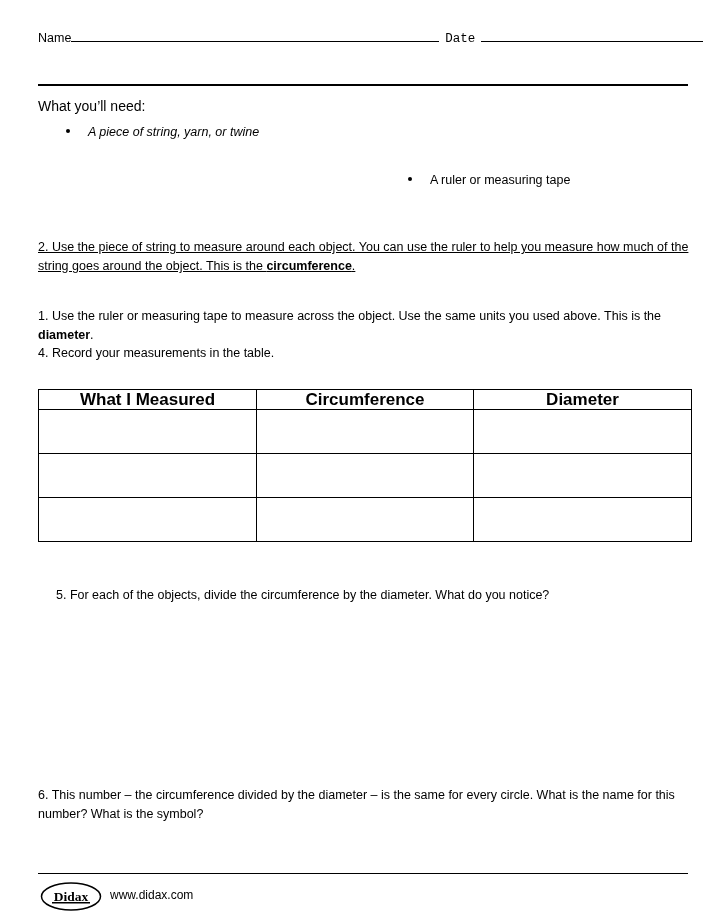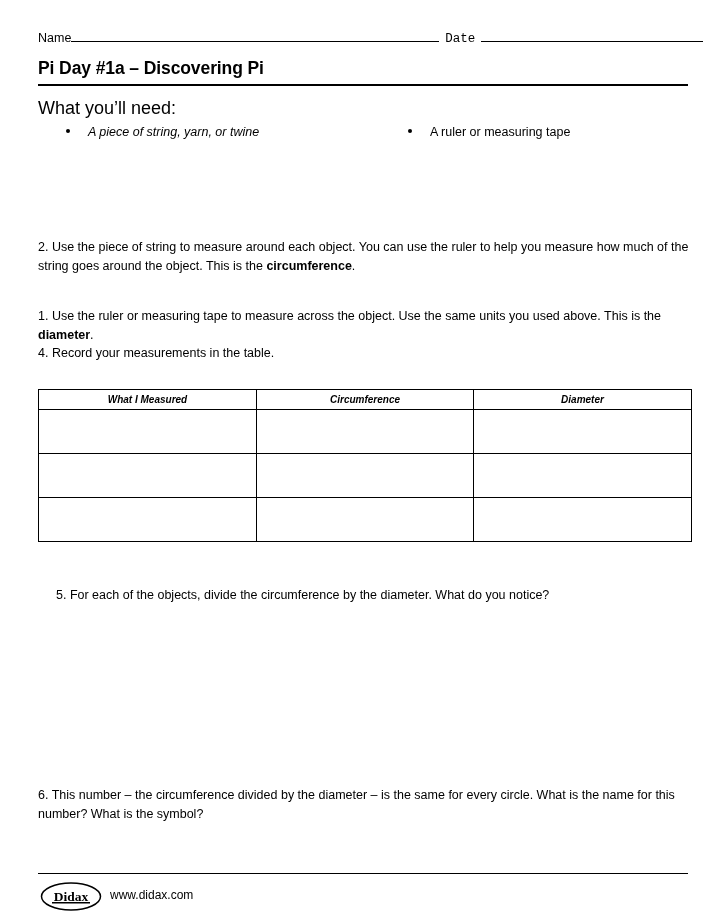--- a/index.html
+++ b/index.html
@@ -65,39 +65,39 @@
     width: 650px;
     height: 0;
     border-top: 2.2px solid #000;
   }
 
   
   .needs-heading {
     position: absolute;
     left: 38px;
     top: 98px;
-    font-size: 18px;
+    font-size: 14px;
   }
   .needs-list {
     position: absolute;
     left: 38px;
     top: 125px;
     width: 650px;
     height: 20px;
   }
   .need-item {
     position: absolute;
     top: 0;
     font-size: 12.5px;
     white-space: nowrap;
     display: flex;
     align-items: baseline;
   }
   .need-item.col1 { left: 28px; font-style: italic; }
-  .need-item.col2 { left: 370px; }
+  .need-item.col2 { left: 370px; margin-top: 48px; }
   .bullet {
     display: inline-block;
     width: 4px;
     height: 4px;
     background: #000;
     border-radius: 50%;
     margin-right: 18px;
     position: relative;
     top: -3px;
     flex: 0 0 auto;
@@ -106,21 +106,21 @@
   
   .step {
     position: absolute;
     left: 38px;
     width: 652px;
     font-size: 12.5px;
     line-height: 19px;
   }
   .step b { font-weight: bold; }
   .step-1 { top: 179px; }
-  .step-2 { top: 238px; }
+  .step-2 { top: 238px; text-decoration: underline; }
   .step-3 { top: 307px; }
   .step-4 { top: 344px; }
   .step-5 { top: 586px; margin-left: 18px; }
   .step-6 { top: 786px; }
 
   
   .measure-table {
     position: absolute;
     left: 38px;
     top: 389px;
@@ -128,26 +128,25 @@
     border-collapse: collapse;
     table-layout: fixed;
   }
   .measure-table th,
   .measure-table td {
     border: 1px solid #000;
     padding: 0;
     margin: 0;
   }
   .measure-table th {
-    font-size: 10px;
+    font-size: 17px;
     font-weight: bold;
     text-align: center;
     height: 19px;
     line-height: 19px;
-    font-style: italic;
   }
   .measure-table td {
     height: 43px;
   }
   .col-what  { width: 217px; }
   .col-circ  { width: 216px; }
   .col-diam  { width: 217px; }
 
   
   .footer-rule {
@@ -192,21 +191,20 @@
 
 <div class="page">
 
   <div class="namedate">
     <span class="nd-label">Name</span>
     <span class="nd-rule name-rule"></span>
     <span class="nd-label date-label">Date</span>
     <span class="nd-rule date-rule"></span>
   </div>
 
-  <div class="title">Pi Day #1a – Discovering Pi</div>
   <div class="title-rule"></div>
 
   <div class="needs-heading">What you’ll need:</div>
   <div class="needs-list">
     <div class="need-item col1">
       <span class="bullet"></span>
       <span>A piece of string, yarn, or twine</span>
     </div>
     <div class="need-item col2">
       <span class="bullet"></span>

